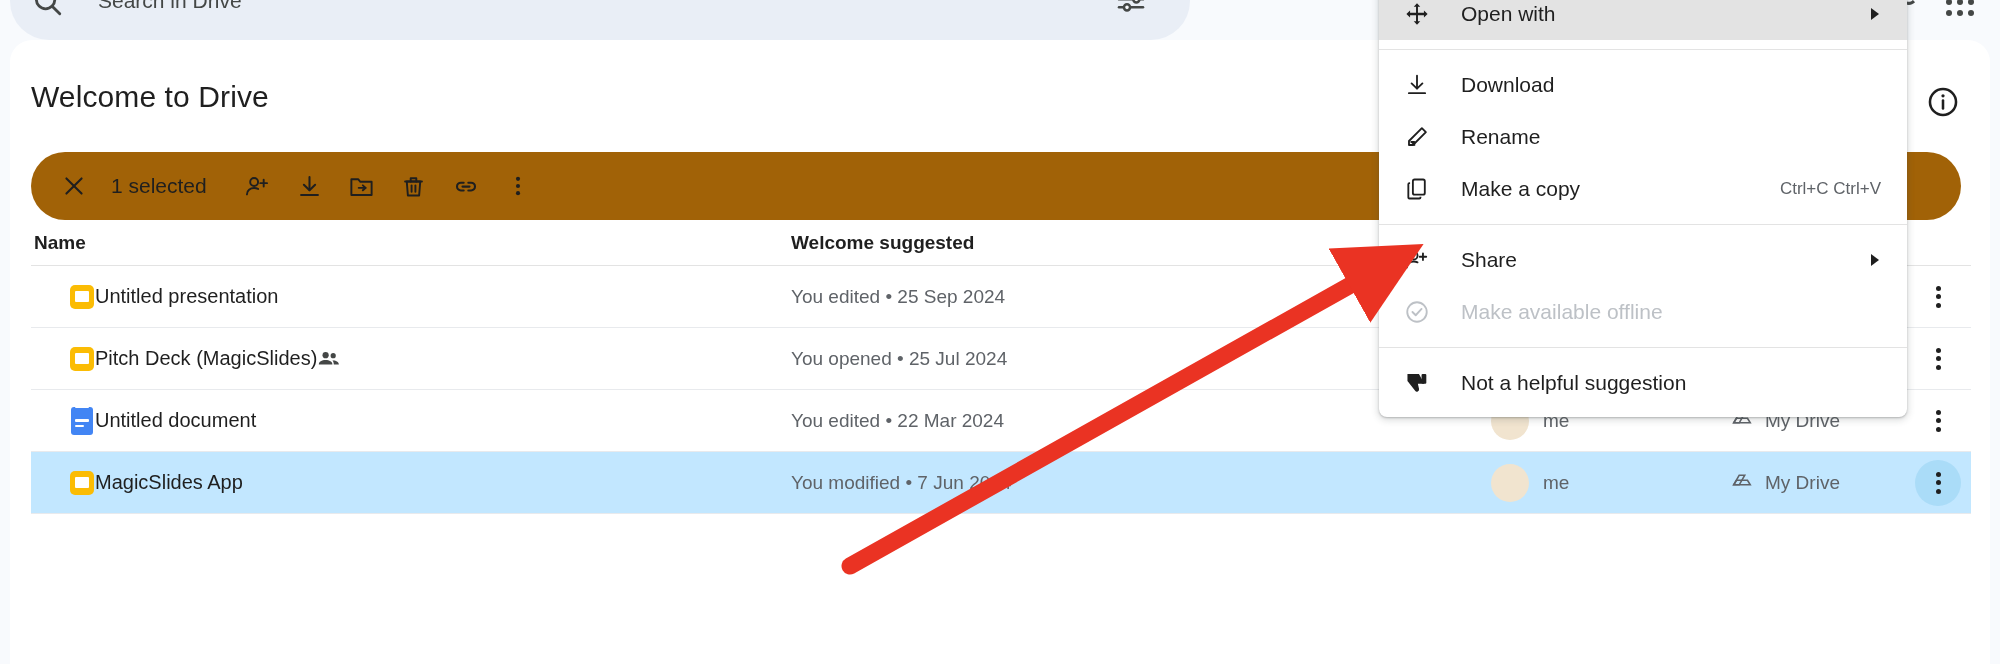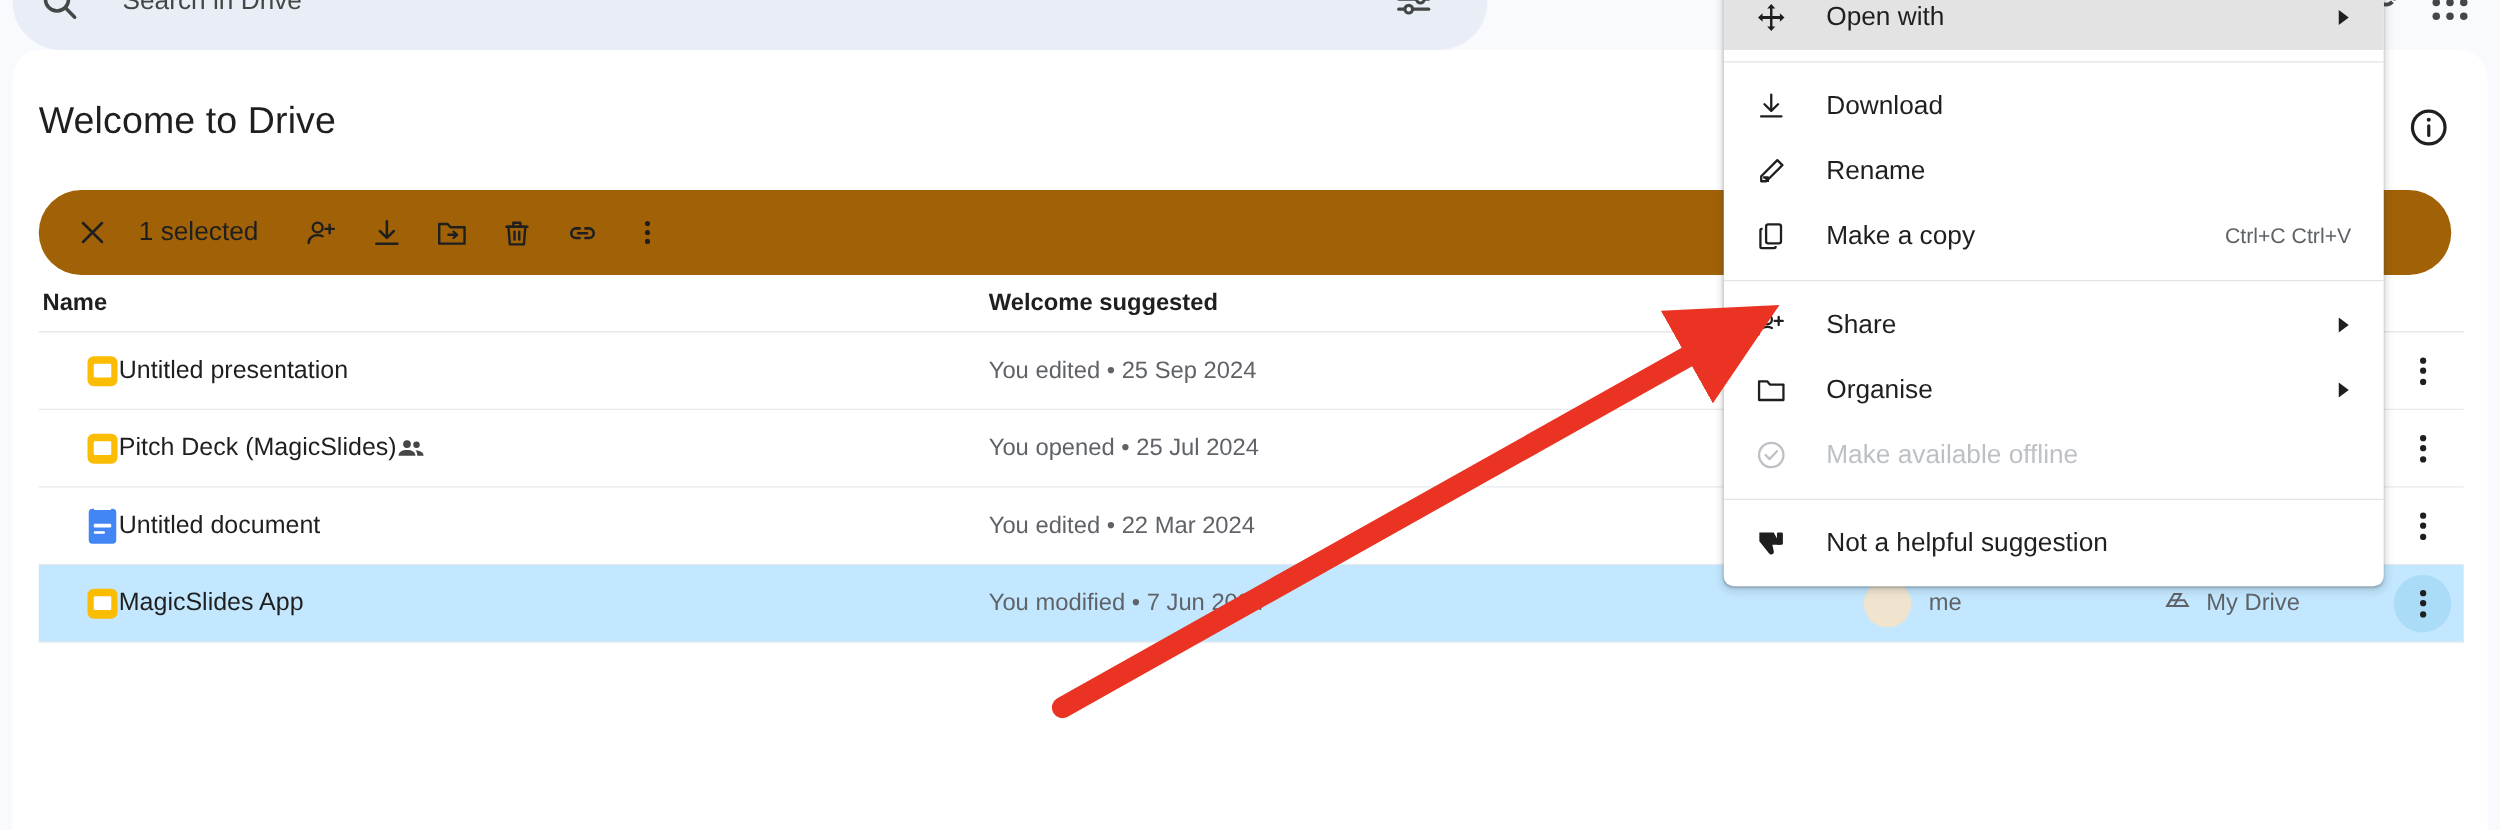--- a/index.html
+++ b/index.html
@@ -485,29 +485,20 @@
           <circle cx="9" cy="8" r="3.5"></circle>
             <path d="M2.6 19c0-3.4 2.9-5.6 6.4-5.6 1.3 0 2.5.3 3.5.8"></path>
           <line x1="17.5" y1="6" x2="17.5" y2="12"></line>
             <line x1="14.5" y1="9" x2="20.5" y2="9"></line>
         </svg>
       </span>
       <span class="mi-label">Share</span>
       <span class="mi-arrow"></span>
     </div>
 
-    <div class="mi">
-      <span class="mi-icon">
-        <svg viewBox="0 0 24 24" width="26" height="26" fill="none" stroke="currentColor" stroke-width="1.7" stroke-linejoin="round">
-          <path d="M3 19.4V5.6h6l2 2.4h10v11.4z"></path>
-        </svg>
-      </span>
-      <span class="mi-label">Organise</span>
-      <span class="mi-arrow"></span>
-    </div>
 
 
     <div class="mi disabled">
       <span class="mi-icon">
         <svg viewBox="0 0 24 24" width="26" height="26" fill="none" stroke="currentColor" stroke-width="1.7" stroke-linecap="round" stroke-linejoin="round">
           <circle cx="12" cy="12" r="9"></circle>
             <polyline points="7.8,12 10.8,15 16.2,9.2"></polyline>
         </svg>
       </span>
       <span class="mi-label">Make available offline</span>

